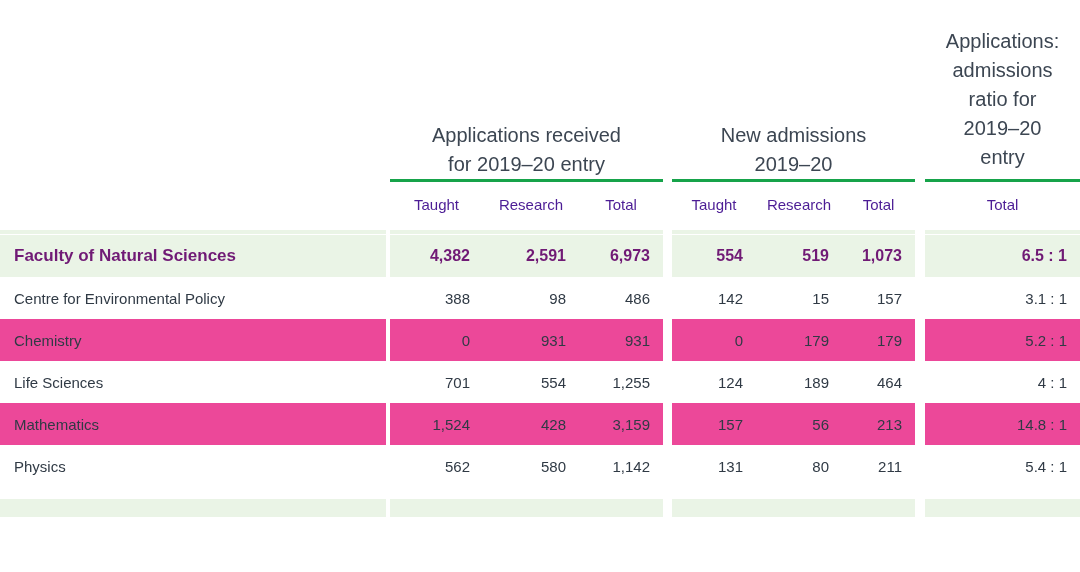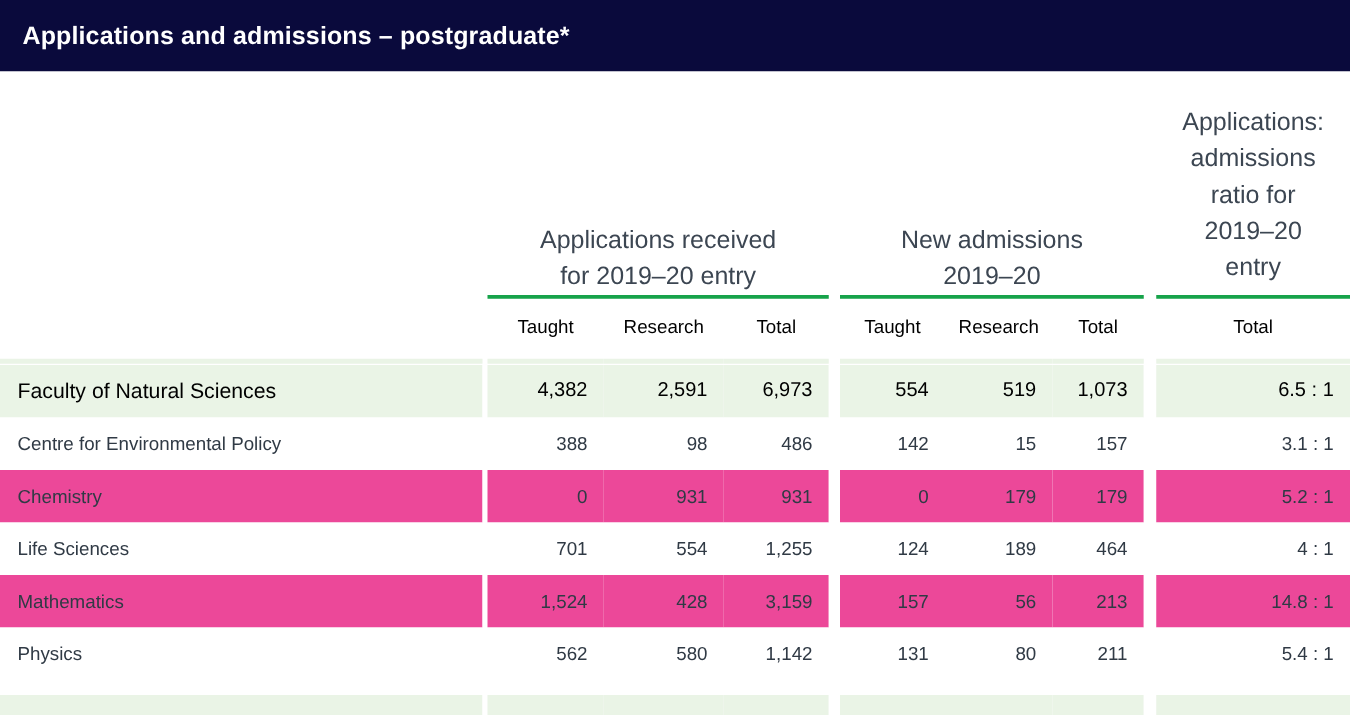--- a/index.html
+++ b/index.html
@@ -86,21 +86,21 @@
   .rule {
     height: 3px;
     background: #16a34a;
     width: 100%;
   }
 
   
   .sub-head td {
     text-align: center;
     font-size: 15px;
-    color: #000000;
+    color: #4c1d95;
     padding: 14px 0 15px 0;
     vertical-align: middle;
   }
 
   
   .sep-row td { padding: 0; height: 7px; }
   .sep-fill { height: 4px; background: #eaf4e6; }
 
   
   .row td {
@@ -118,40 +118,37 @@
   .cell.name  { justify-content: flex-start; padding-left: 14px; }
   .cell.num   { justify-content: flex-end;   padding-right: 13px; }
   .cell.ratio { justify-content: flex-end;   padding-right: 13px; }
 
   
   .row.white   .cell { background: #ffffff; }
   .row.grey    .cell { background: #ec4899; }
   .row.faculty .cell { background: #eaf4e6; }
 
   .row.faculty .cell {
-    color: #000000;
-    font-weight: normal;
+    color: #701a75;
+    font-weight: bold;
     font-size: 16px;
   }
   .row.faculty .cell.name { font-size: 17px; }
 
   
   .row.partial td { height: 18px; }
   .row.partial .cell { height: 18px; background: #eaf4e6; }
 
   .gapcell { background: #ffffff; height: 42px; }
 </style>
 </head>
 <body>
 
 <div class="sheet">
 
-  <div class="title-bar">
-    <h1>Applications and admissions – postgraduate*</h1>
-  </div>
 
   <table class="tbl">
     <colgroup>
       <col class="c-name">
         <col class="c-gap1">
       <col class="c-t1">
         <col class="c-r1">
         <col class="c-tot1">
       <col class="c-gap2">
       <col class="c-t2">

